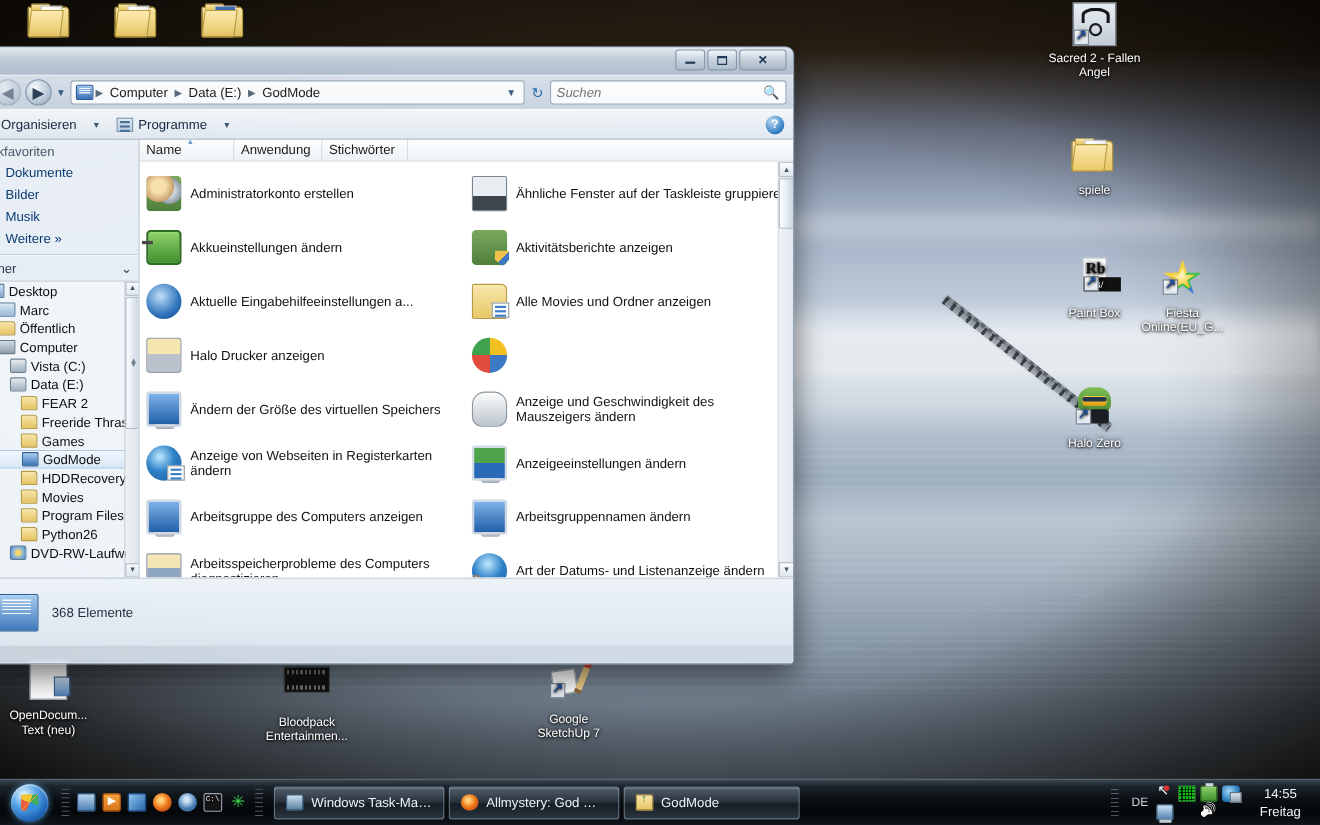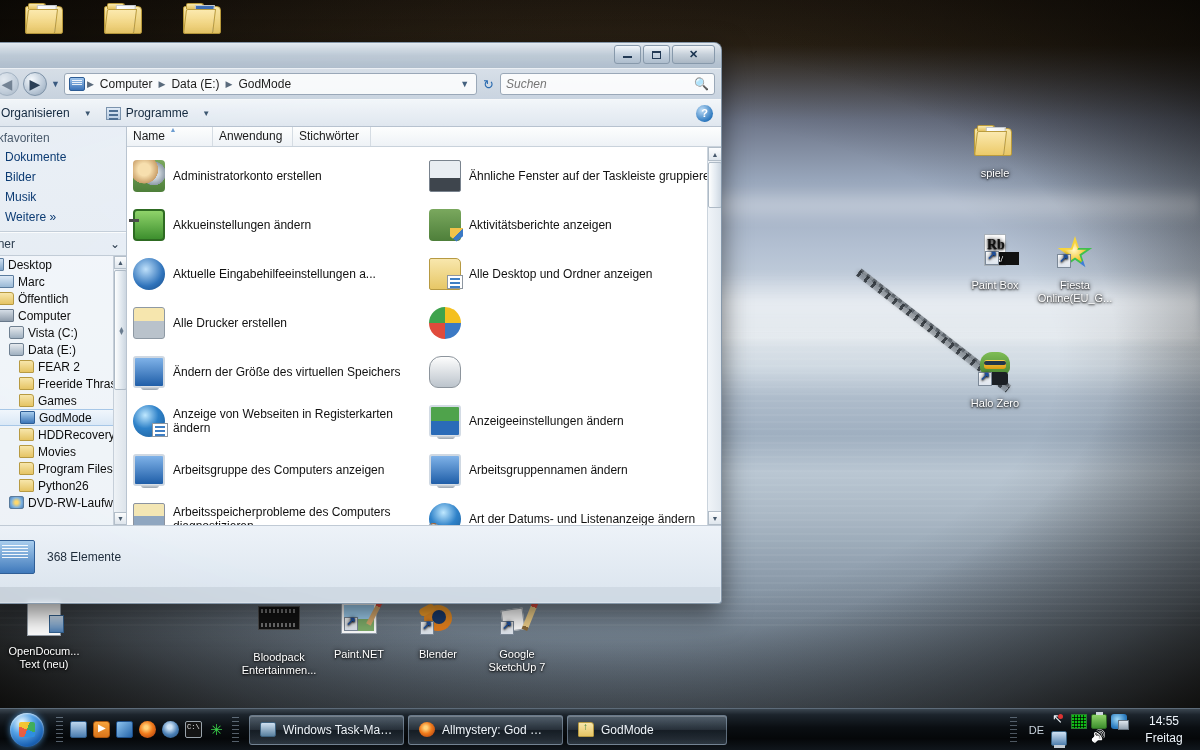--- a/index.html
+++ b/index.html
@@ -515,20 +515,30 @@
     <div class="glyph">
       <div class="folder">
           <div class="back"></div>
           <div class="page" style="background:linear-gradient(to bottom,#3f6fb5,#2b5291);"></div>
           <div class="front"></div>
         </div>
     </div>
     <span class="lbl"></span>
   </div>
 
+  <div class="dicon" style="left:952px;top:2px;">
+    <div class="glyph">
+      <div style="position:relative;width:40px;height:40px;margin:0 auto;background:linear-gradient(to bottom,#e9eef3,#c2ccd6);border:1px solid #8d96a0;">
+        <div style="position:absolute;left:7px;top:4px;width:26px;height:14px;border:3px solid #16181b;border-bottom:none;border-radius:50% 50% 0 0;"></div>
+        <div style="position:absolute;left:14px;top:18px;width:12px;height:12px;border:2px solid #16181b;border-radius:50%;"></div>
+        <div class="shortcut-arrow"></div>
+      </div>
+    </div>
+    <span class="lbl">Sacred 2 - Fallen Angel</span>
+  </div>
 
   <div class="dicon" style="left:952px;top:118px;">
     <div class="glyph">
       <div class="folder">
           <div class="back"></div>
           <div class="page"></div>
           <div class="front"></div>
         </div>
     </div>
     <span class="lbl">spiele</span>
@@ -587,41 +597,21 @@
   <div class="dicon" style="left:236px;top:600px;">
     <div class="glyph">
       <div style="position:relative;width:42px;height:24px;margin:6px auto 0;background:#121212;border:1px solid #4a4a4a;">
         <div style="position:absolute;left:2px;top:2px;right:2px;height:4px;background:repeating-linear-gradient(to right,#6f6f6f 0 2px,#121212 2px 4px);"></div>
         <div style="position:absolute;left:2px;bottom:2px;right:2px;height:4px;background:repeating-linear-gradient(to right,#6f6f6f 0 2px,#121212 2px 4px);"></div>
       </div>
     </div>
     <span class="lbl">Bloodpack Entertainmen...</span>
   </div>
 
-  <div class="dicon" style="left:316px;top:600px;">
-    <div class="glyph">
-      <div style="position:relative;width:34px;height:30px;margin:3px auto 0;background:linear-gradient(to bottom,#9fd0f2 0 55%,#7fae6a 55% 100%);border:2px solid #fff;box-shadow:0 0 0 1px #97a2ad;">
-        <div style="position:absolute;right:-3px;top:-5px;width:5px;height:26px;background:linear-gradient(to bottom,#e04b3c 0 22%,#d9ab6f 22% 100%);transform:rotate(28deg);"></div>
-        <div class="shortcut-arrow"></div>
-      </div>
-    </div>
-    <span class="lbl">Paint.NET</span>
-  </div>
-
-  <div class="dicon" style="left:395px;top:600px;">
-    <div class="glyph">
-      <div style="position:relative;width:36px;height:32px;margin:3px auto 0;">
-        <div style="position:absolute;left:4px;top:2px;width:28px;height:26px;border-radius:50%;background:linear-gradient(to bottom,#f59f2a,#e2791a);"></div>
-        <div style="position:absolute;left:12px;top:7px;width:14px;height:14px;border-radius:50%;background:#1a3a6b;"></div>
-        <div style="position:absolute;left:-1px;top:3px;width:16px;height:8px;background:#f59f2a;transform:rotate(-28deg);border-radius:4px;"></div>
-        <div class="shortcut-arrow"></div>
-      </div>
-    </div>
-    <span class="lbl">Blender</span>
-  </div>
+
 
   <div class="dicon" style="left:474px;top:600px;">
     <div class="glyph">
       <div style="position:relative;width:34px;height:32px;margin:3px auto 0;">
         <div style="position:absolute;left:2px;top:6px;width:22px;height:22px;background:#fff;border:1px solid #9aa3ac;transform:rotate(-8deg);"></div>
         <div style="position:absolute;right:1px;top:-2px;width:6px;height:30px;background:linear-gradient(to bottom,#e04b3c 0 18%,#f0d08a 18% 88%,#8a6a3a 88% 100%);transform:rotate(22deg);"></div>
         <div class="shortcut-arrow"></div>
       </div>
     </div>
     <span class="lbl">Google SketchUp 7</span>
@@ -800,35 +790,36 @@
                   <span class="ovl-shield"></span>
                 </div>
                 <div class="itxt">Aktivitätsberichte anzeigen</div>
               </div><div class="item">
                 <div class="iico ic-clockblue"></div>
                 <div class="itxt">Aktuelle Eingabehilfeeinstellungen a...</div>
               </div><div class="item">
                 <div class="iico ic-folderchk">
                   <span class="ovl-list"></span>
                 </div>
-                <div class="itxt">Alle Desktop und Ordner anzeigen</div>
+                <div class="itxt">Alle Movies und Ordner anzeigen</div>
               </div><div class="item">
                 <div class="iico ic-printer"></div>
-                <div class="itxt">Alle Drucker erstellen</div>
+                <div class="itxt">Halo Drucker anzeigen</div>
               </div><div class="item">
                 <div class="iico ic-winflag">
                   <span class="ovl-check"></span>
                 </div>
               </div><div class="item">
                 <div class="iico ic-monitorchk">
                   <span class="ovl-stand"></span>
                 </div>
                 <div class="itxt">Ändern der Größe des virtuellen Speichers</div>
               </div><div class="item">
                 <div class="iico ic-mouse"></div>
+                <div class="itxt">Anzeige und Geschwindigkeit des Mauszeigers ändern</div>
               </div><div class="item">
                 <div class="iico ic-globe">
                   <span class="ovl-list"></span>
                 </div>
                 <div class="itxt">Anzeige von Webseiten in Registerkarten ändern</div>
               </div><div class="item">
                 <div class="iico ic-displaypaint">
                   <span class="ovl-stand"></span>
                 </div>
                 <div class="itxt">Anzeigeeinstellungen ändern</div>

